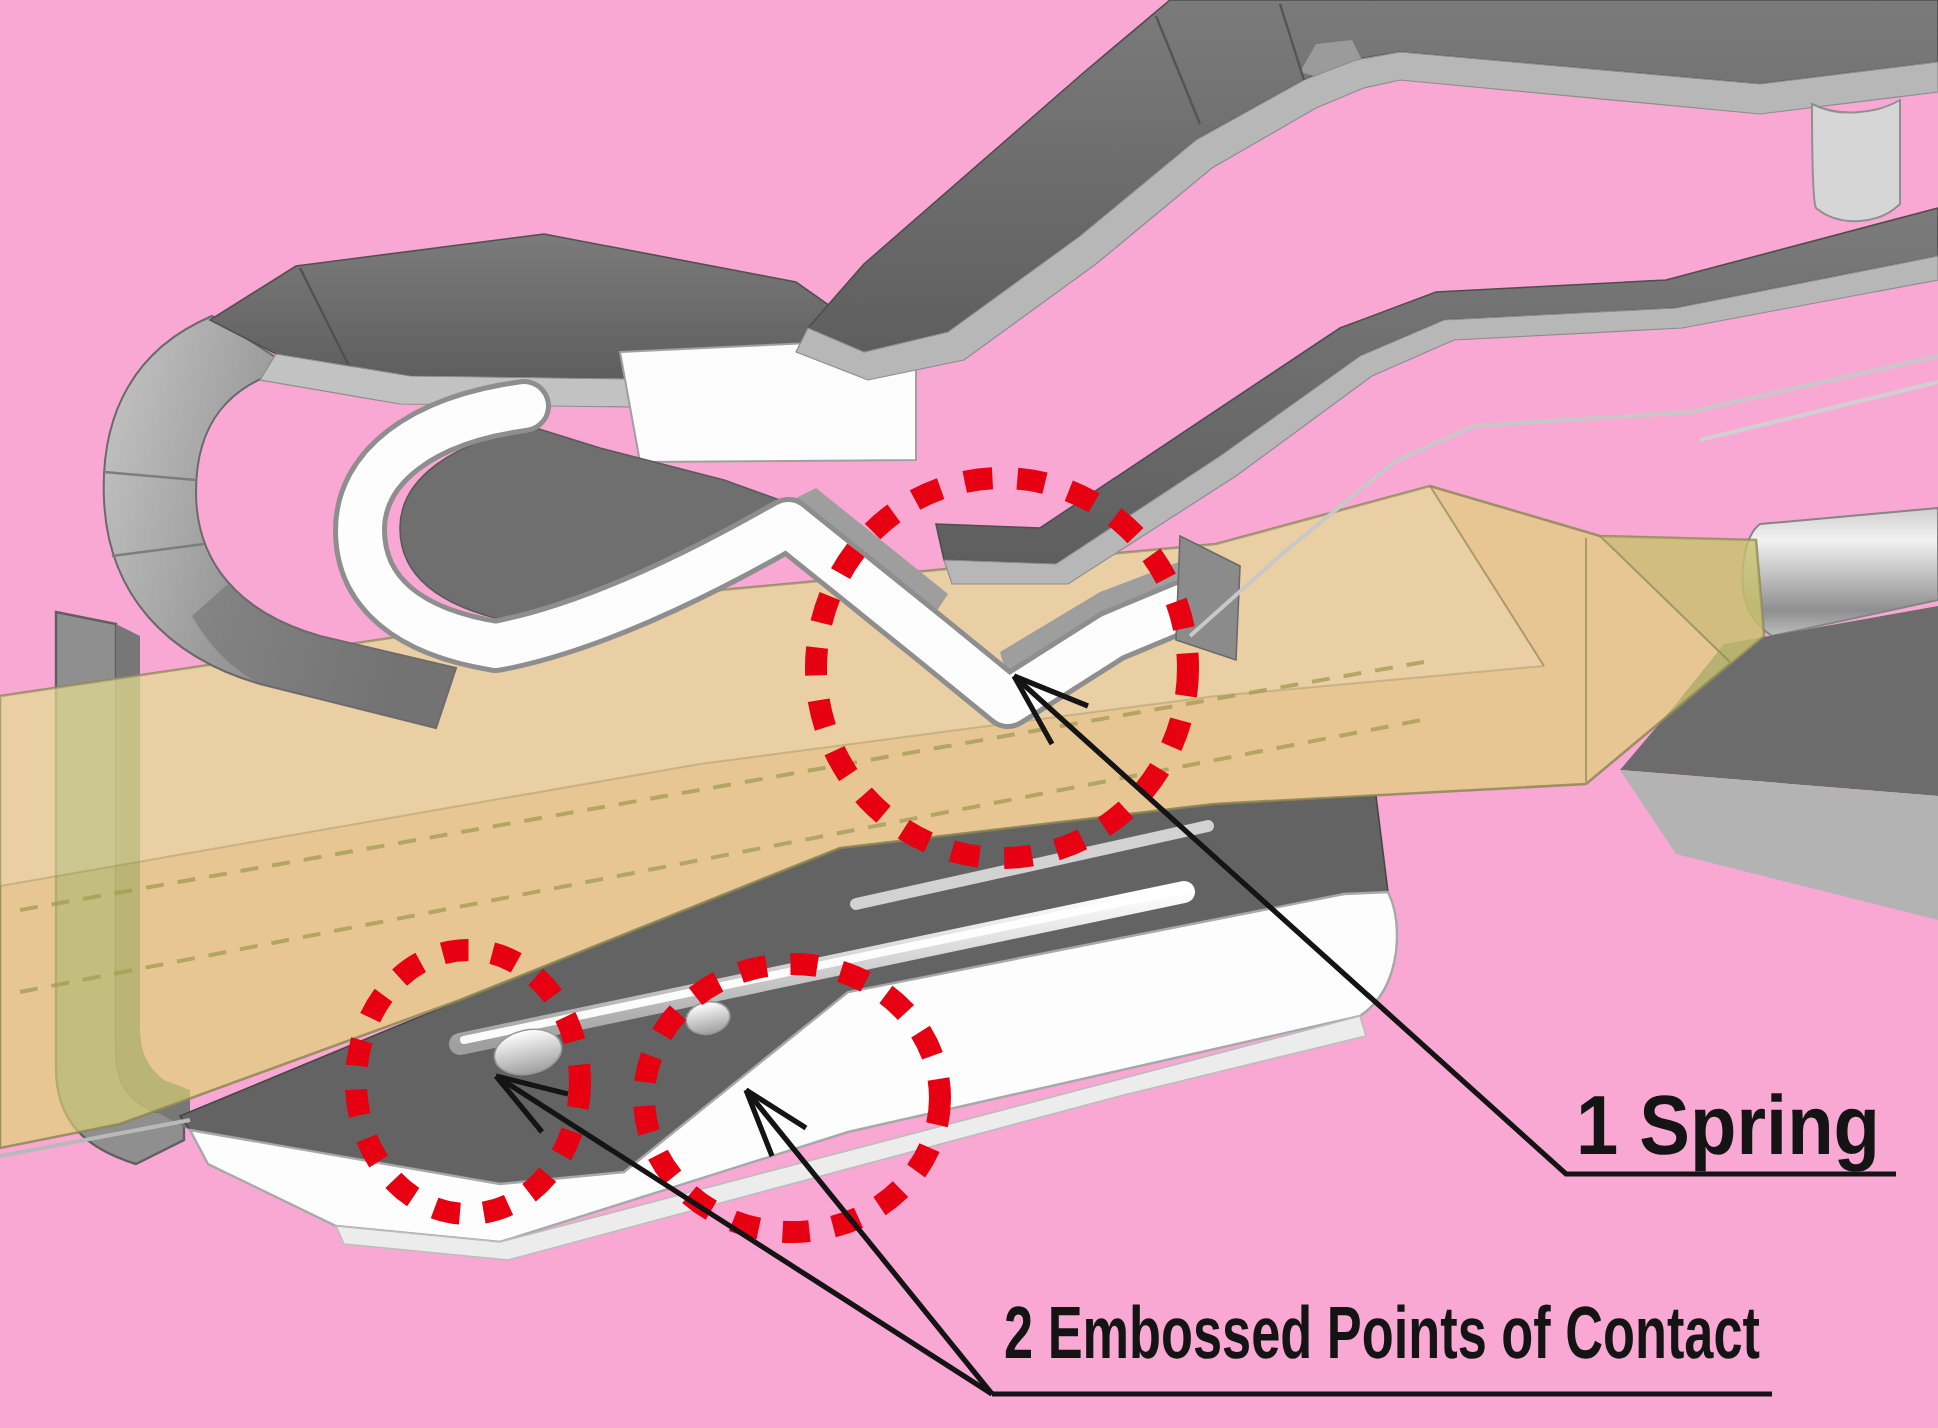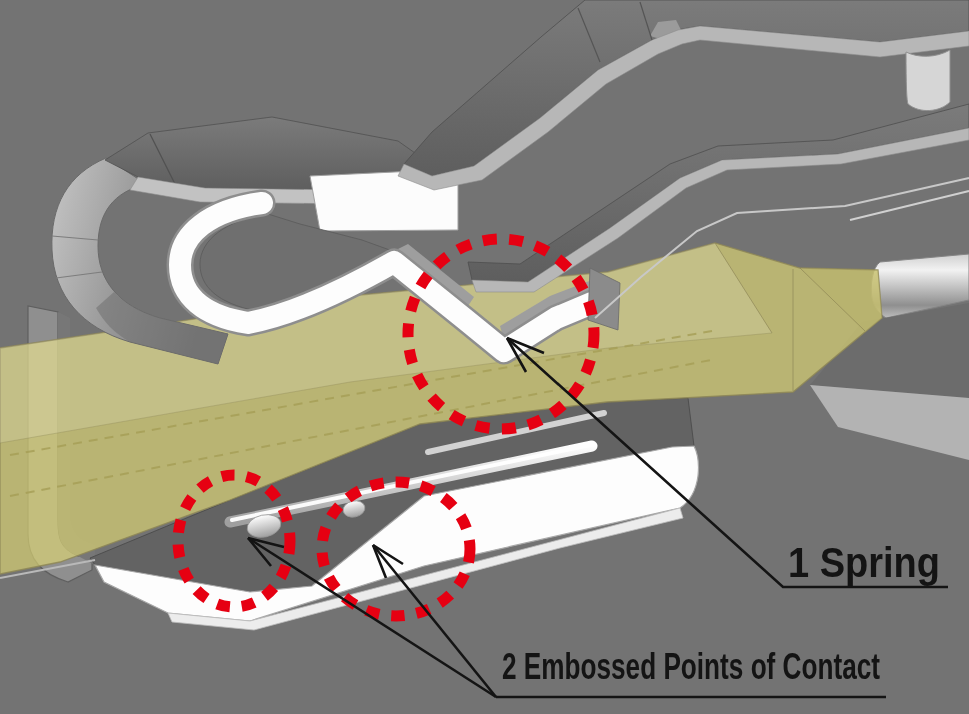--- a/index.html
+++ b/index.html
@@ -1,19 +1,19 @@
 <!DOCTYPE html>
 <html><head>
 <meta charset="utf-8">
 <style>
   html,body{margin:0;padding:0;background:#ffffff;}
   .stage{
     position:relative;
     width:969px;height:714px;
-    background:#737373;
+    background:#f9a8d4;
     overflow:hidden;
     font-family:"Liberation Sans", sans-serif;
   }
   .stage svg{display:block;}
   .callout-text{
     font-family:"Liberation Sans", sans-serif;
     font-weight:bold;
     fill:#141414;
   }
 </style>

